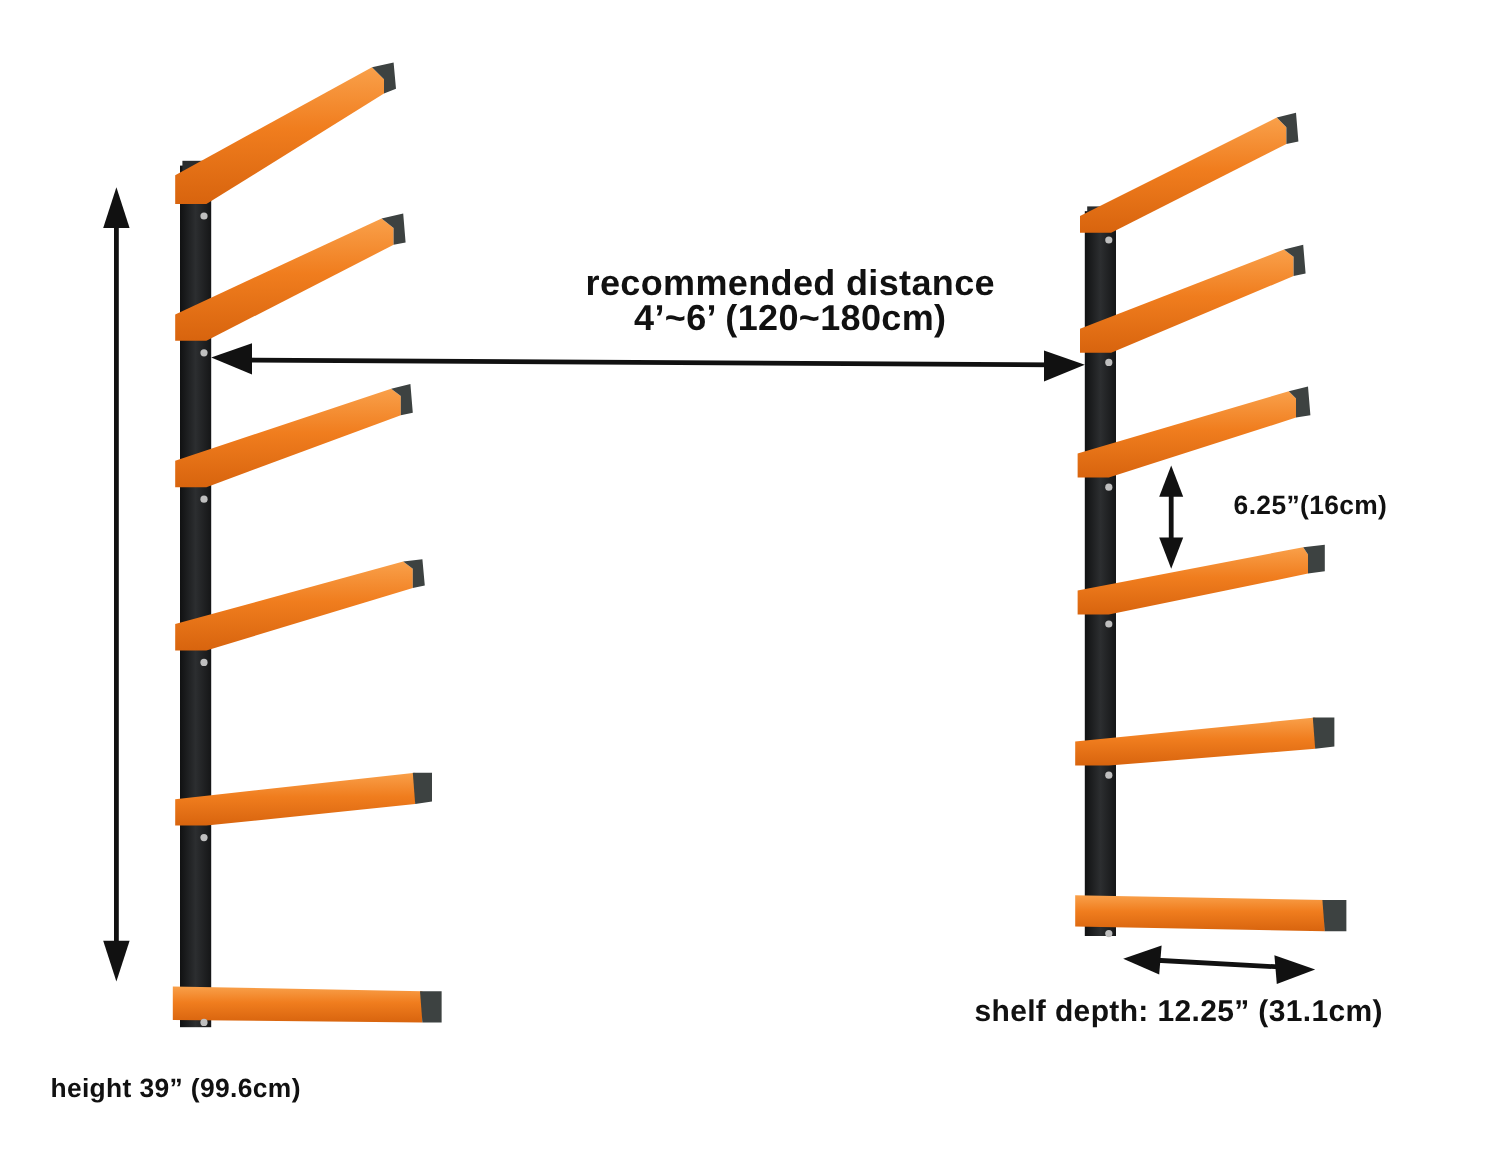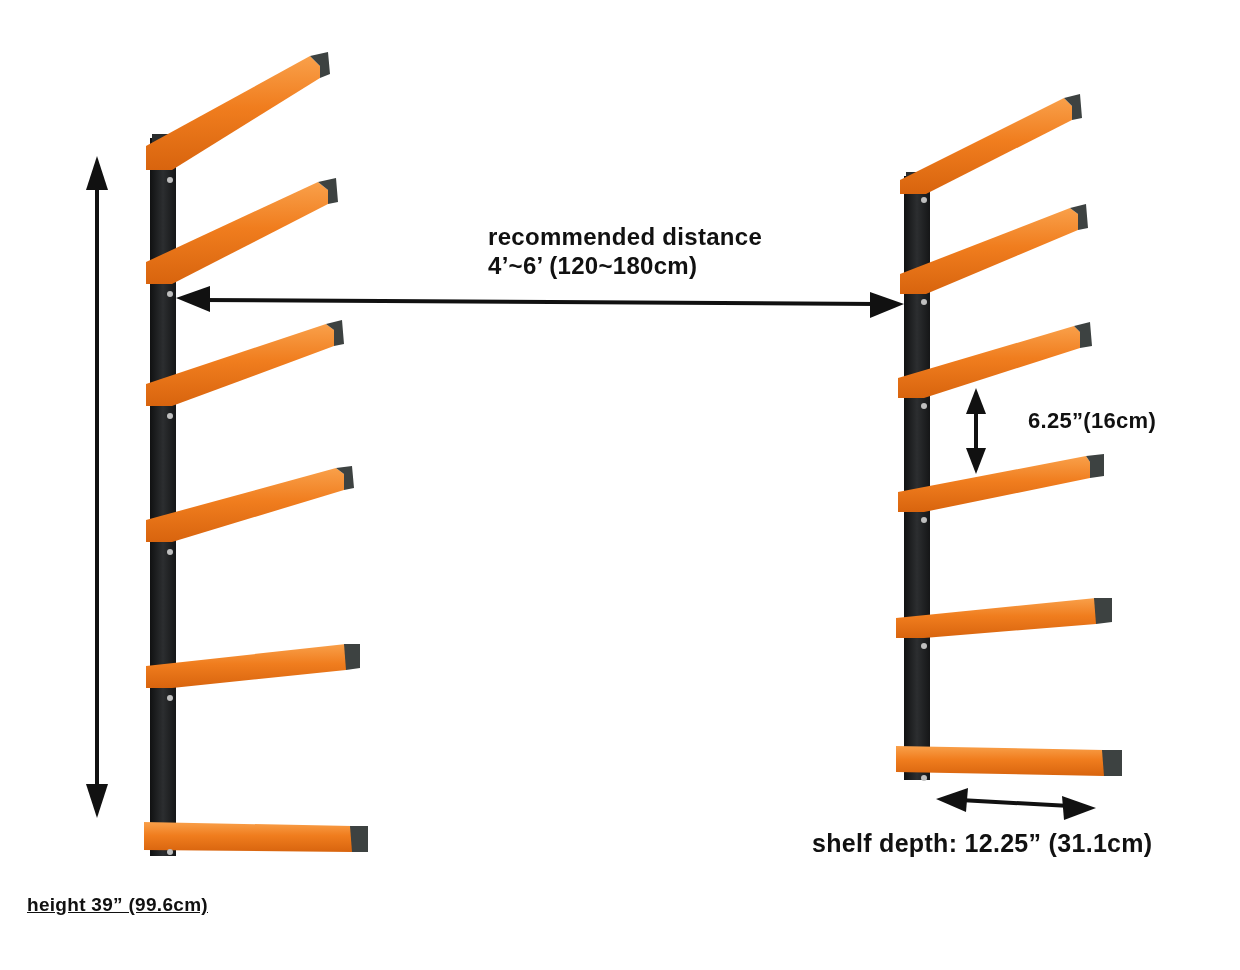--- a/index.html
+++ b/index.html
@@ -1,24 +1,24 @@
 <!DOCTYPE html>
 <html><head>
   <meta charset="utf-8">
   <style>
     html, body { margin: 0; padding: 0; background: #ffffff; }
     body { width: 1240px; height: 970px; position: relative; overflow: hidden;
            font-family: "Liberation Sans", "DejaVu Sans", sans-serif; }
     #canvas { position: absolute; left: 0; top: 0; width: 1240px; height: 970px; }
     .label { position: absolute; font-weight: 900; color: #111111; white-space: nowrap;
              font-family: "Liberation Sans", "DejaVu Sans", sans-serif; letter-spacing: 0.3px; }
-    .lbl-dist { left: 488px; top: 222px; font-size: 24px; line-height: 29px; }
+    .lbl-dist { left: 488px; top: 222px; font-size: 30px; line-height: 29px; text-align: center; }
     .lbl-gap { left: 1028px; top: 408px; font-size: 22px; }
     .lbl-depth { left: 812px; top: 829px; font-size: 25px; }
-    .lbl-height { left: 27px; top: 894px; font-size: 19px; text-decoration: underline; }
+    .lbl-height { left: 42px; top: 894px; font-size: 22px; }
   </style>
 </head>
 <body>
 
 <svg id="canvas" viewBox="0 0 1240 970" xmlns="http://www.w3.org/2000/svg">
   <defs>
     <linearGradient id="armGrad" x1="0" y1="0" x2="0" y2="1">
       <stop offset="0" stop-color="#f9a04a"></stop>
       <stop offset="0.45" stop-color="#f07d1e"></stop>
       <stop offset="1" stop-color="#d8640e"></stop>

